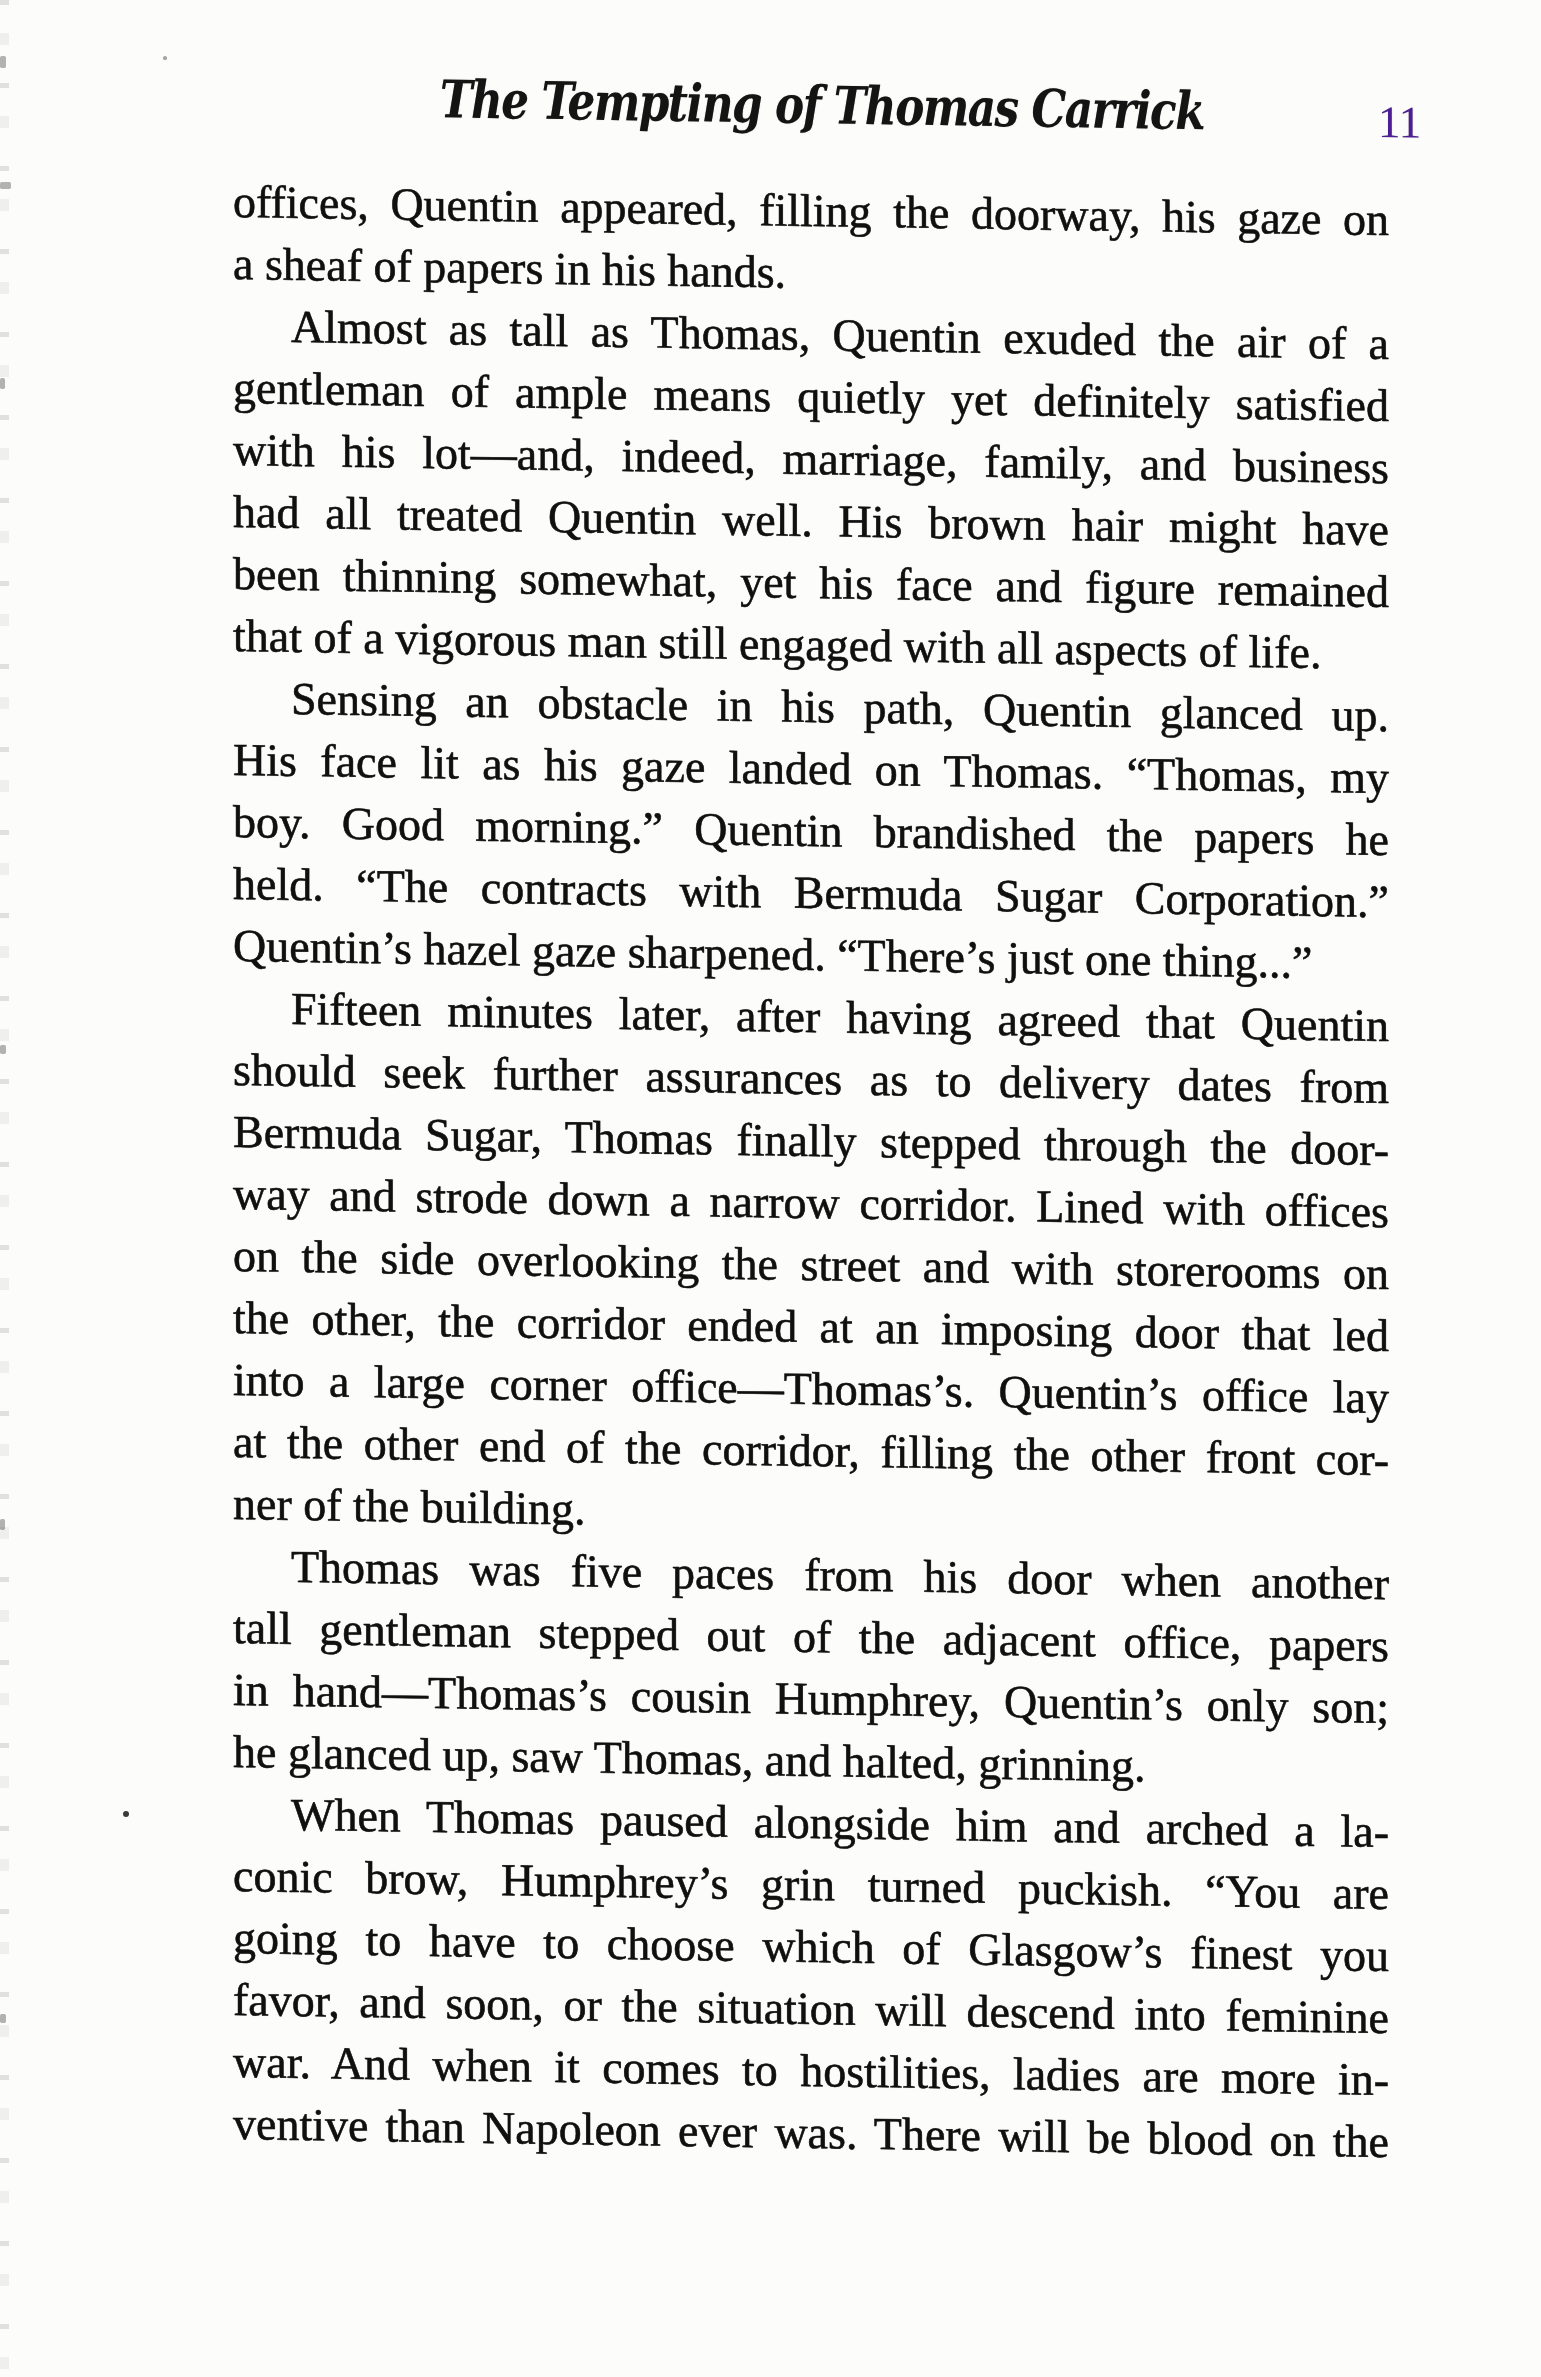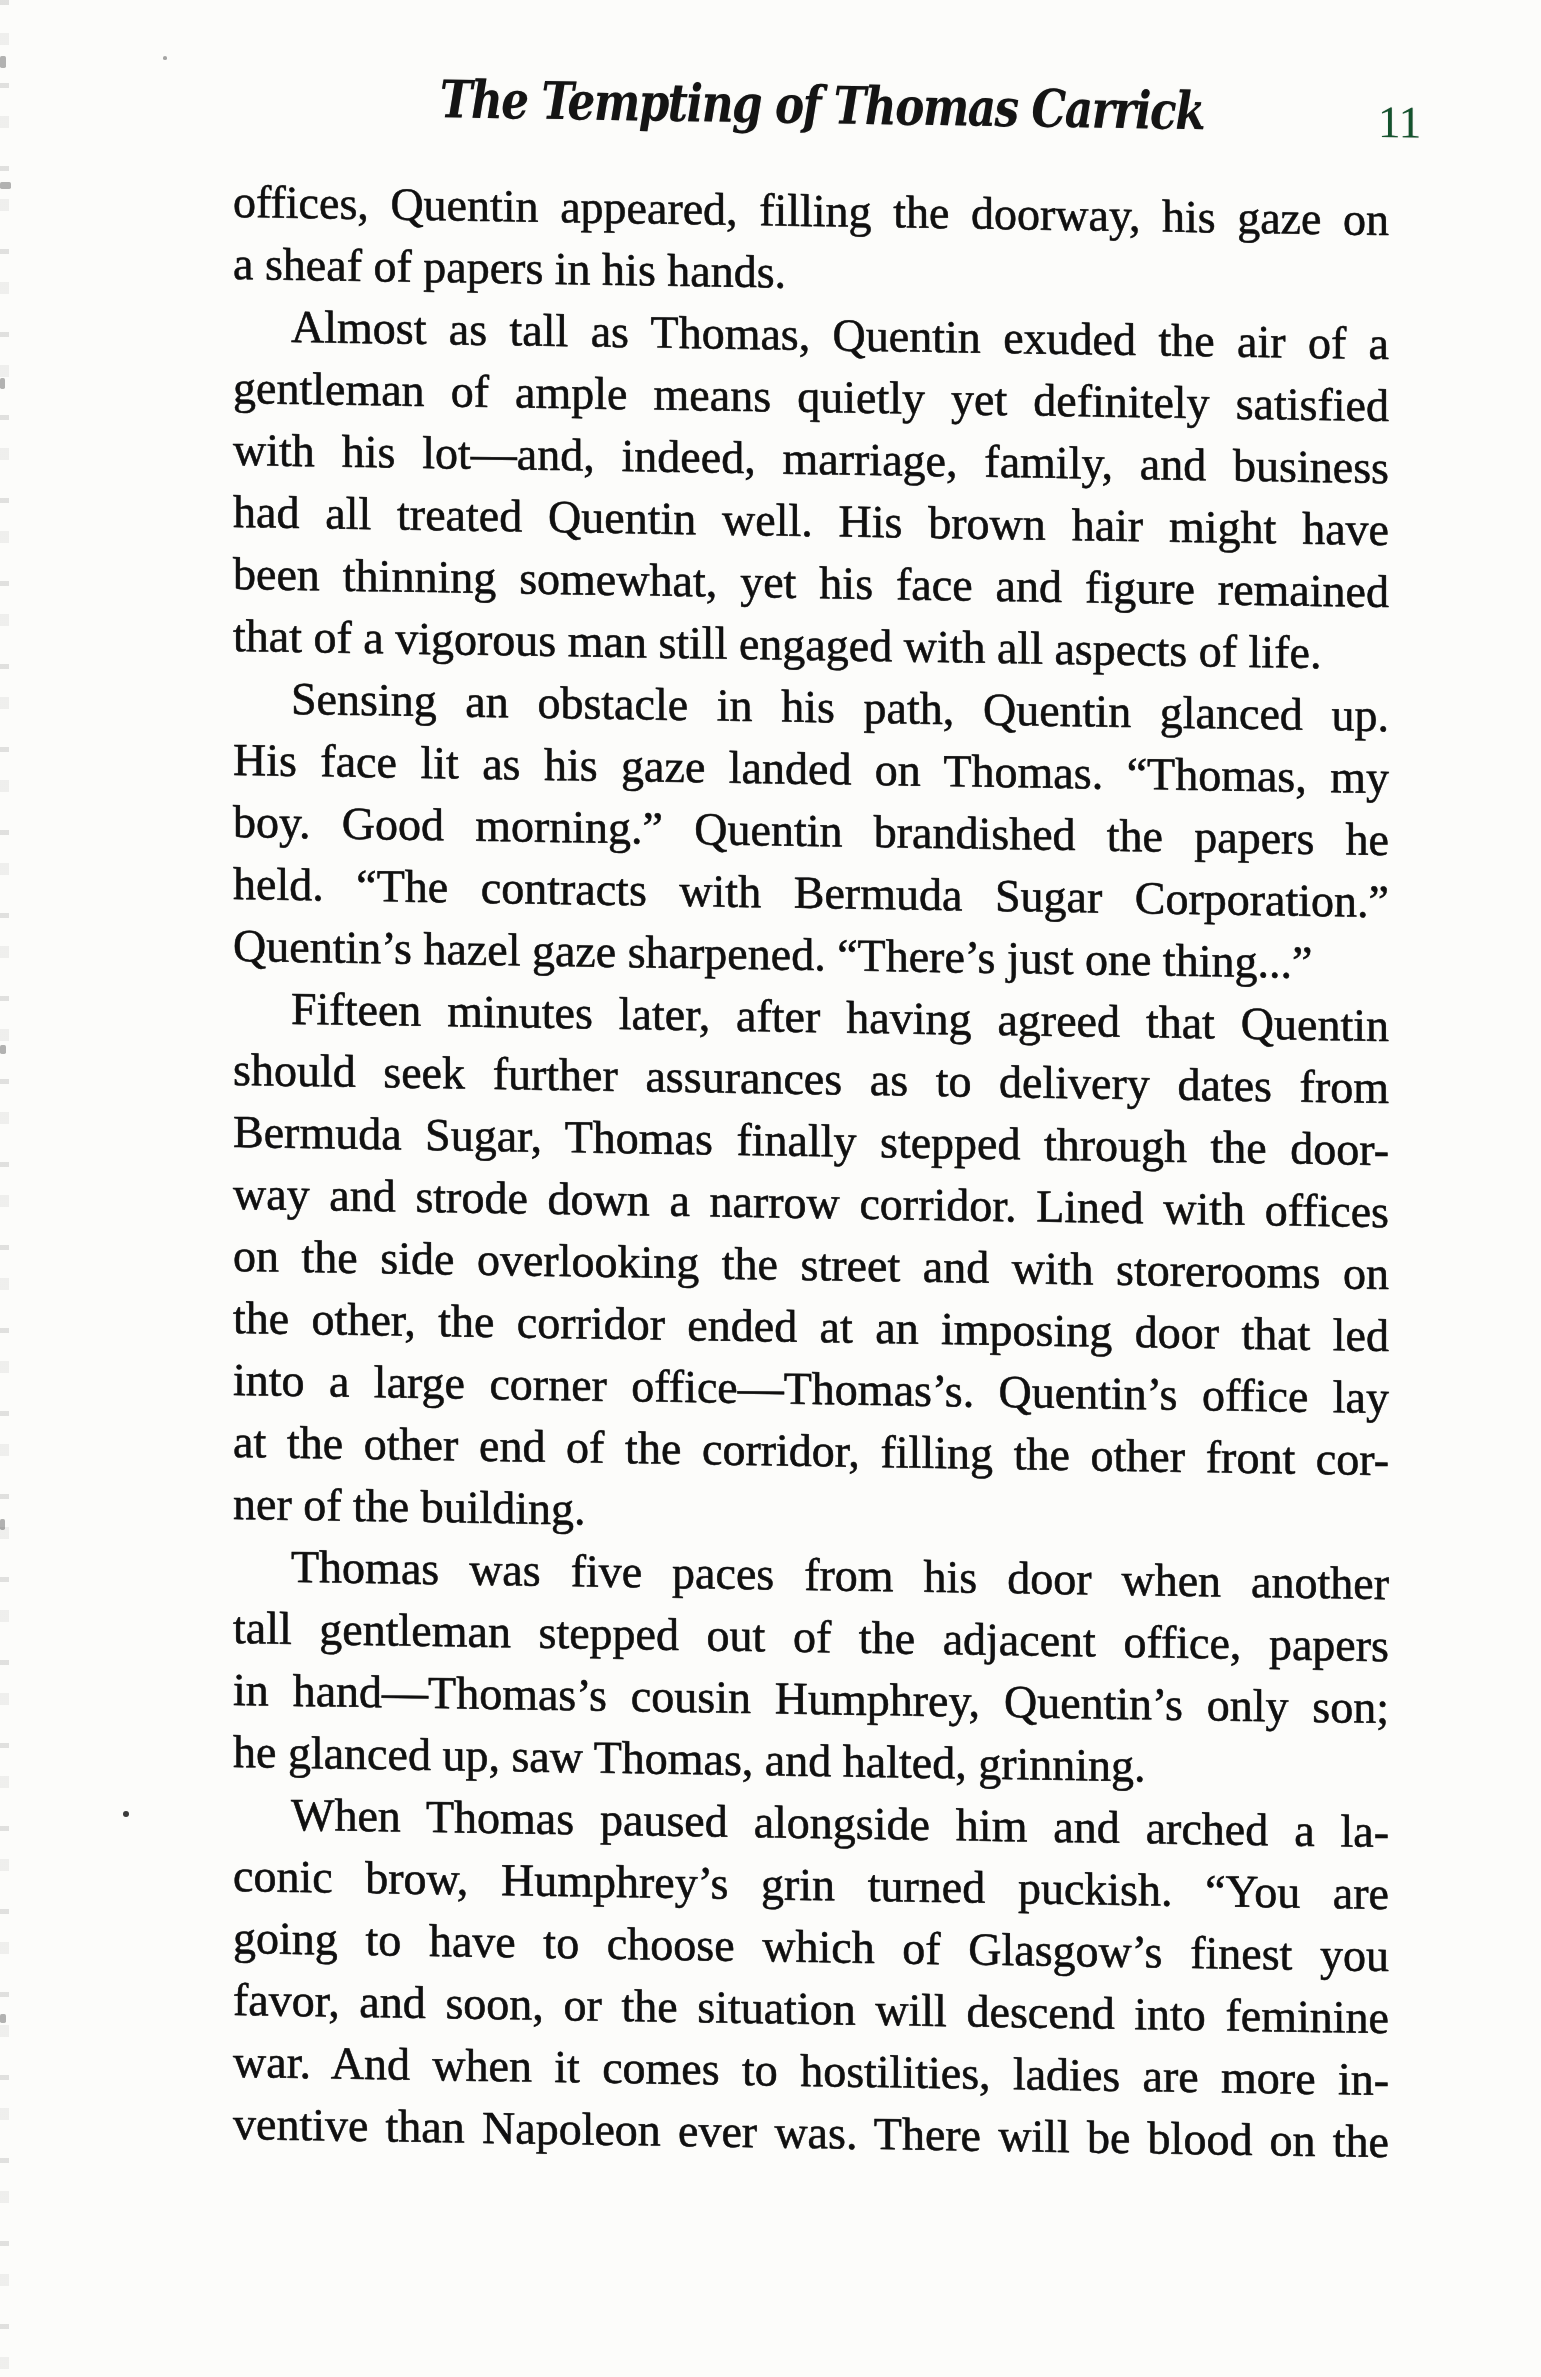--- a/index.html
+++ b/index.html
@@ -65,21 +65,21 @@
     white-space: nowrap;
     color: #141414;
     text-shadow: 0 0 0.9px rgba(0,0,0,0.45);
   }
   .page-number {
     position: absolute;
     top: 80px;
     left: 1378px;
     font-size: 45px;
     line-height: 49px;
-    color: #14532d;
+    color: #4c1d95;
     text-shadow: 0 0 0.9px rgba(0,0,0,0.4);
   }
 
   .body-text {
     position: absolute;
     left: 233px;
     top: 171px;
     width: 1156px;
     font-size: 46px;
     line-height: 62px;

